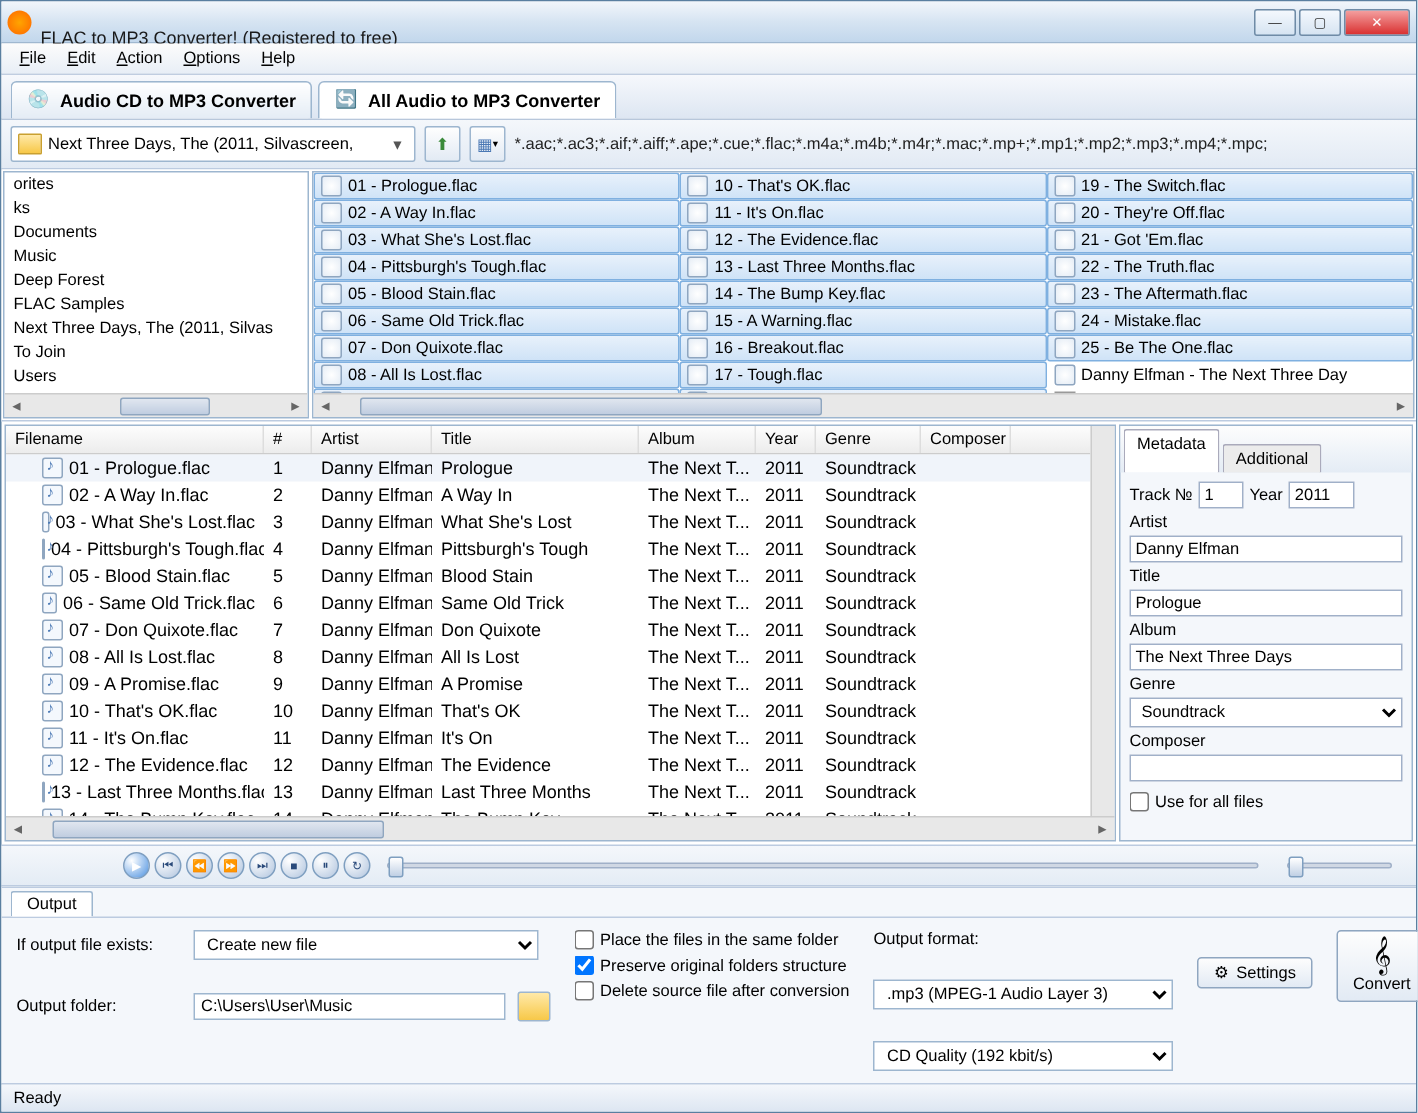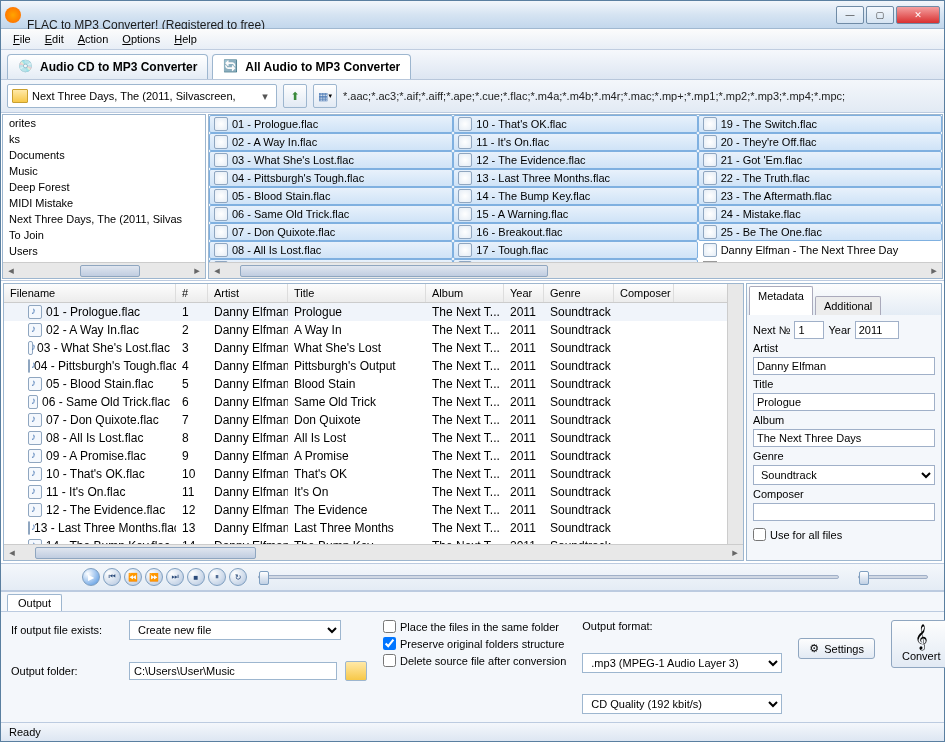--- a/index.html
+++ b/index.html
@@ -70,21 +70,21 @@
 .slider { flex: 1; height: 4px; background: #d0d8e4; border: 1px solid #a0b0c8; border-radius: 2px; margin: 0 8px; position: relative; }
 .slider .knob { position: absolute; left: 0; top: -5px; width: 10px; height: 14px; background: linear-gradient(#fff,#c0d0e4); border: 1px solid #7f9fc0; border-radius: 2px; }
 .slider.vol { flex: 0 0 70px; }
 .output-section { border-top: 1px solid #bccbe0; background: #f4f7fb; }
 .output-tab { display: inline-block; border: 1px solid #9db6cf; border-bottom: none; background: #fff; padding: 2px 10px; margin: 2px 0 0 6px; border-radius: 2px 2px 0 0; font-size: 11px; }
 .output-body { border-top: 1px solid #bccbe0; padding: 8px 10px; display: flex; align-items: flex-start; gap: 16px; font-size: 11px; }
 .out-col { display: flex; flex-direction: column; gap: 21px; }
 .out-row { display: flex; align-items: center; gap: 8px; }
 .out-row label.lead { width: 110px; }
 select.out-sel, input.out-in { border: 1px solid #9db6cf; background: #fff; padding: 2px 4px; font-size: 11px; font-family: inherit; }
-select.out-sel { width: 212px; height: 20px; }
+select.out-sel { width: 230px; height: 20px; }
 input.out-in { width: 208px; height: 18px; }
 .fbtn { width: 22px; height: 20px; border: 1px solid #9db6cf; background: linear-gradient(#ffe9a8,#f7c848); border-radius: 2px; }
 .chk-col { display: flex; flex-direction: column; gap: 4px; }
 .chk-col label { display: flex; align-items: center; gap: 4px; white-space: nowrap; }
 .btn { border: 1px solid #8fa6c0; background: linear-gradient(#fdfdfd,#e2eaf4); padding: 3px 10px; border-radius: 3px; display: flex; align-items: center; gap: 5px; font-size: 11px; }
 .convert-btn { width: 70px; height: 48px; flex-direction: column; gap: 2px; justify-content: center; }
 .convert-btn .clef { font-size: 22px; line-height: 1; }
 .statusbar { border-top: 1px solid #bccbe0; background: linear-gradient(#f4f7fb,#dde6f2); padding: 3px 8px; font-size: 11px; }
 </style>
 </head>
@@ -137,21 +137,21 @@
   </div>
 
   <div class="explorer">
     <div class="folder-tree">
       <div class="items" id="folder-tree-items">
           <div class="item">orites</div>
           <div class="item">ks</div>
           <div class="item">Documents</div>
           <div class="item">Music</div>
           <div class="item">Deep Forest</div>
-          <div class="item">MIDI Mistake</div>
+          <div class="item">FLAC Samples</div>
           <div class="item">Next Three Days, The (2011, Silvas</div>
           <div class="item">To Join</div>
           <div class="item">Users</div>
         </div>
       <div class="hscroll">
           <span class="arrow">◂</span>
           <div class="thumb"></div>
           <span class="arrow" style="margin-left:auto">▸</span>
         </div>
     </div>
@@ -331,21 +331,21 @@
   <div class="td c-genre">Soundtrack</div>
   <div class="td c-comp"></div>
               </div>
               <div class="tr">
                 <div class="td c-file">
                   <span class="note-icon"></span>
                   <span>04 - Pittsburgh's Tough.flac</span>
                 </div>
   <div class="td c-num">4</div>
   <div class="td c-artist">Danny Elfman</div>
-  <div class="td c-title">Pittsburgh's Output</div>
+  <div class="td c-title">Pittsburgh's Tough</div>
   <div class="td c-album">The Next T...</div>
   <div class="td c-year">2011</div>
   <div class="td c-genre">Soundtrack</div>
   <div class="td c-comp"></div>
               </div>
               <div class="tr">
                 <div class="td c-file">
                   <span class="note-icon"></span>
                   <span>05 - Blood Stain.flac</span>
                 </div>
@@ -485,21 +485,21 @@
         </div>
     </div>
 
     <div class="metadata-pane">
       <div class="meta-tabs">
         <div class="meta-tab">Metadata</div>
         <div class="meta-tab inactive">Additional</div>
       </div>
       <div class="meta-body">
         <div class="meta-row">
-          <label>Next №</label>
+          <label>Track №</label>
           <input style="width: 30px;" value="1">
           <label>Year</label>
           <input style="width: 44px;" value="2011">
         </div>
         <label>Artist</label>
         <input class="full" value="Danny Elfman" style="">
         <label>Title</label>
         <input class="full" value="Prologue" style="">
         <label>Album</label>
         <input class="full" value="The Next Three Days" style="">

